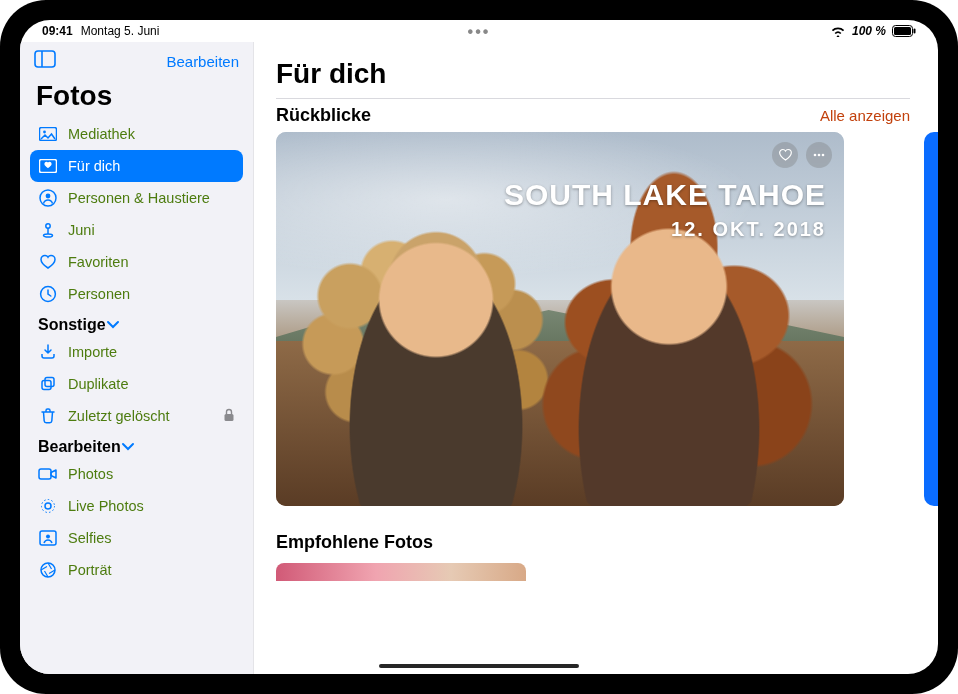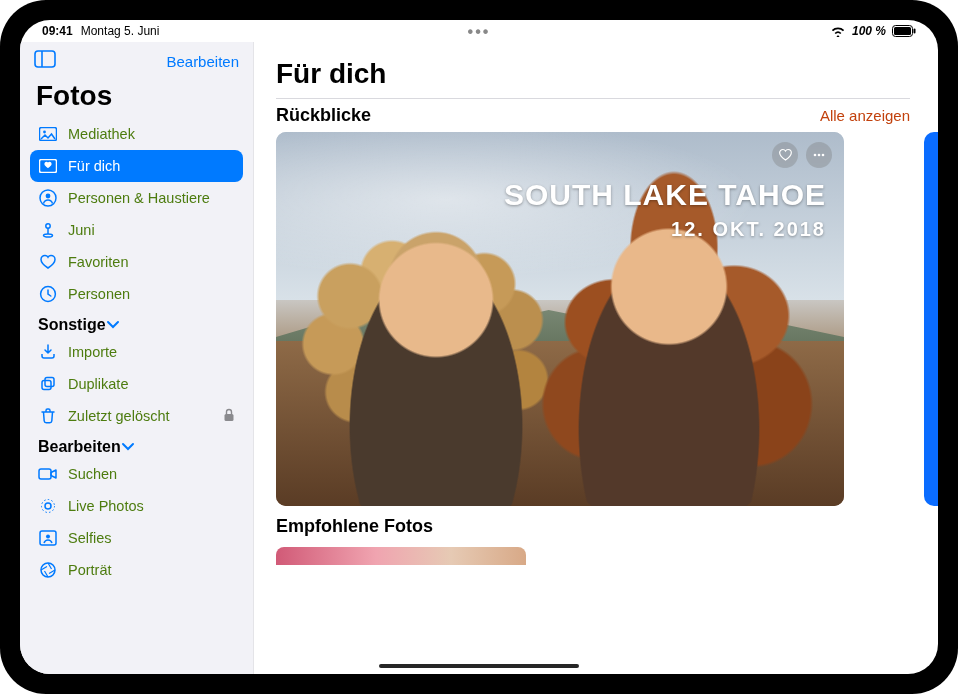--- a/index.html
+++ b/index.html
@@ -167,21 +167,21 @@
   .memory-title .d {
     font-size: 20px; letter-spacing: 2px; font-weight:600; margin-top:6px;
   }
   .next-card {
     width: 14px; height:374px; border-radius: 10px 0 0 10px;
     background:#0a6cff; flex:0 0 auto;
     position:absolute; right:0; top:0; margin-top:0;
   }
   .mem-wrap { position:relative; padding-right:0; }
   .mem-wrap .next-card { position:absolute; right:-0px; top:0; }
-  .featured-head { padding-top:10px; }
+  .featured-head { padding-top:26px; }
   .featured-thumb {
     width: 250px; height: 18px; border-radius:8px 8px 0 0;
     background: linear-gradient(90deg,#d15a77 0%, #f0a4b0 40%, #e6cab4 70%, #d8a987 100%);
     margin-top:4px;
   }
   .home-indicator {
     position:absolute; bottom:6px; left:50%; transform:translateX(-50%);
     width:200px; height:4px; border-radius:4px; background:#000; opacity:.85;
   }
 </style>
@@ -328,21 +328,21 @@
                 <path d="M2 2l5 5 5-5" fill="none" stroke="currentColor" stroke-width="2" stroke-linecap="round"></path>
               </svg></span>
         </div>
         <div class="sb-item">
           <span class="icn">
               <svg width="20" height="14" viewBox="0 0 20 14">
                 <rect x="1" y="2" width="12" height="10" rx="2" fill="none" stroke="currentColor" stroke-width="1.5"></rect>
                 <path d="M13 5.5l5-2.5v8l-5-2.5z" fill="none" stroke="currentColor" stroke-width="1.5" stroke-linejoin="round"></path>
               </svg>
             </span>
-          <span>Suchen</span>
+          <span>Photos</span>
         </div>
         <div class="sb-item">
           <span class="icn">
               <svg width="18" height="18" viewBox="0 0 18 18">
                 <circle cx="9" cy="9" r="3" fill="none" stroke="currentColor" stroke-width="1.5"></circle>
                 <circle cx="9" cy="9" r="6.5" fill="none" stroke="currentColor" stroke-width="1" stroke-dasharray="1.5 2.2"></circle>
               </svg>
             </span>
           <span>Live Photos</span>
         </div>

